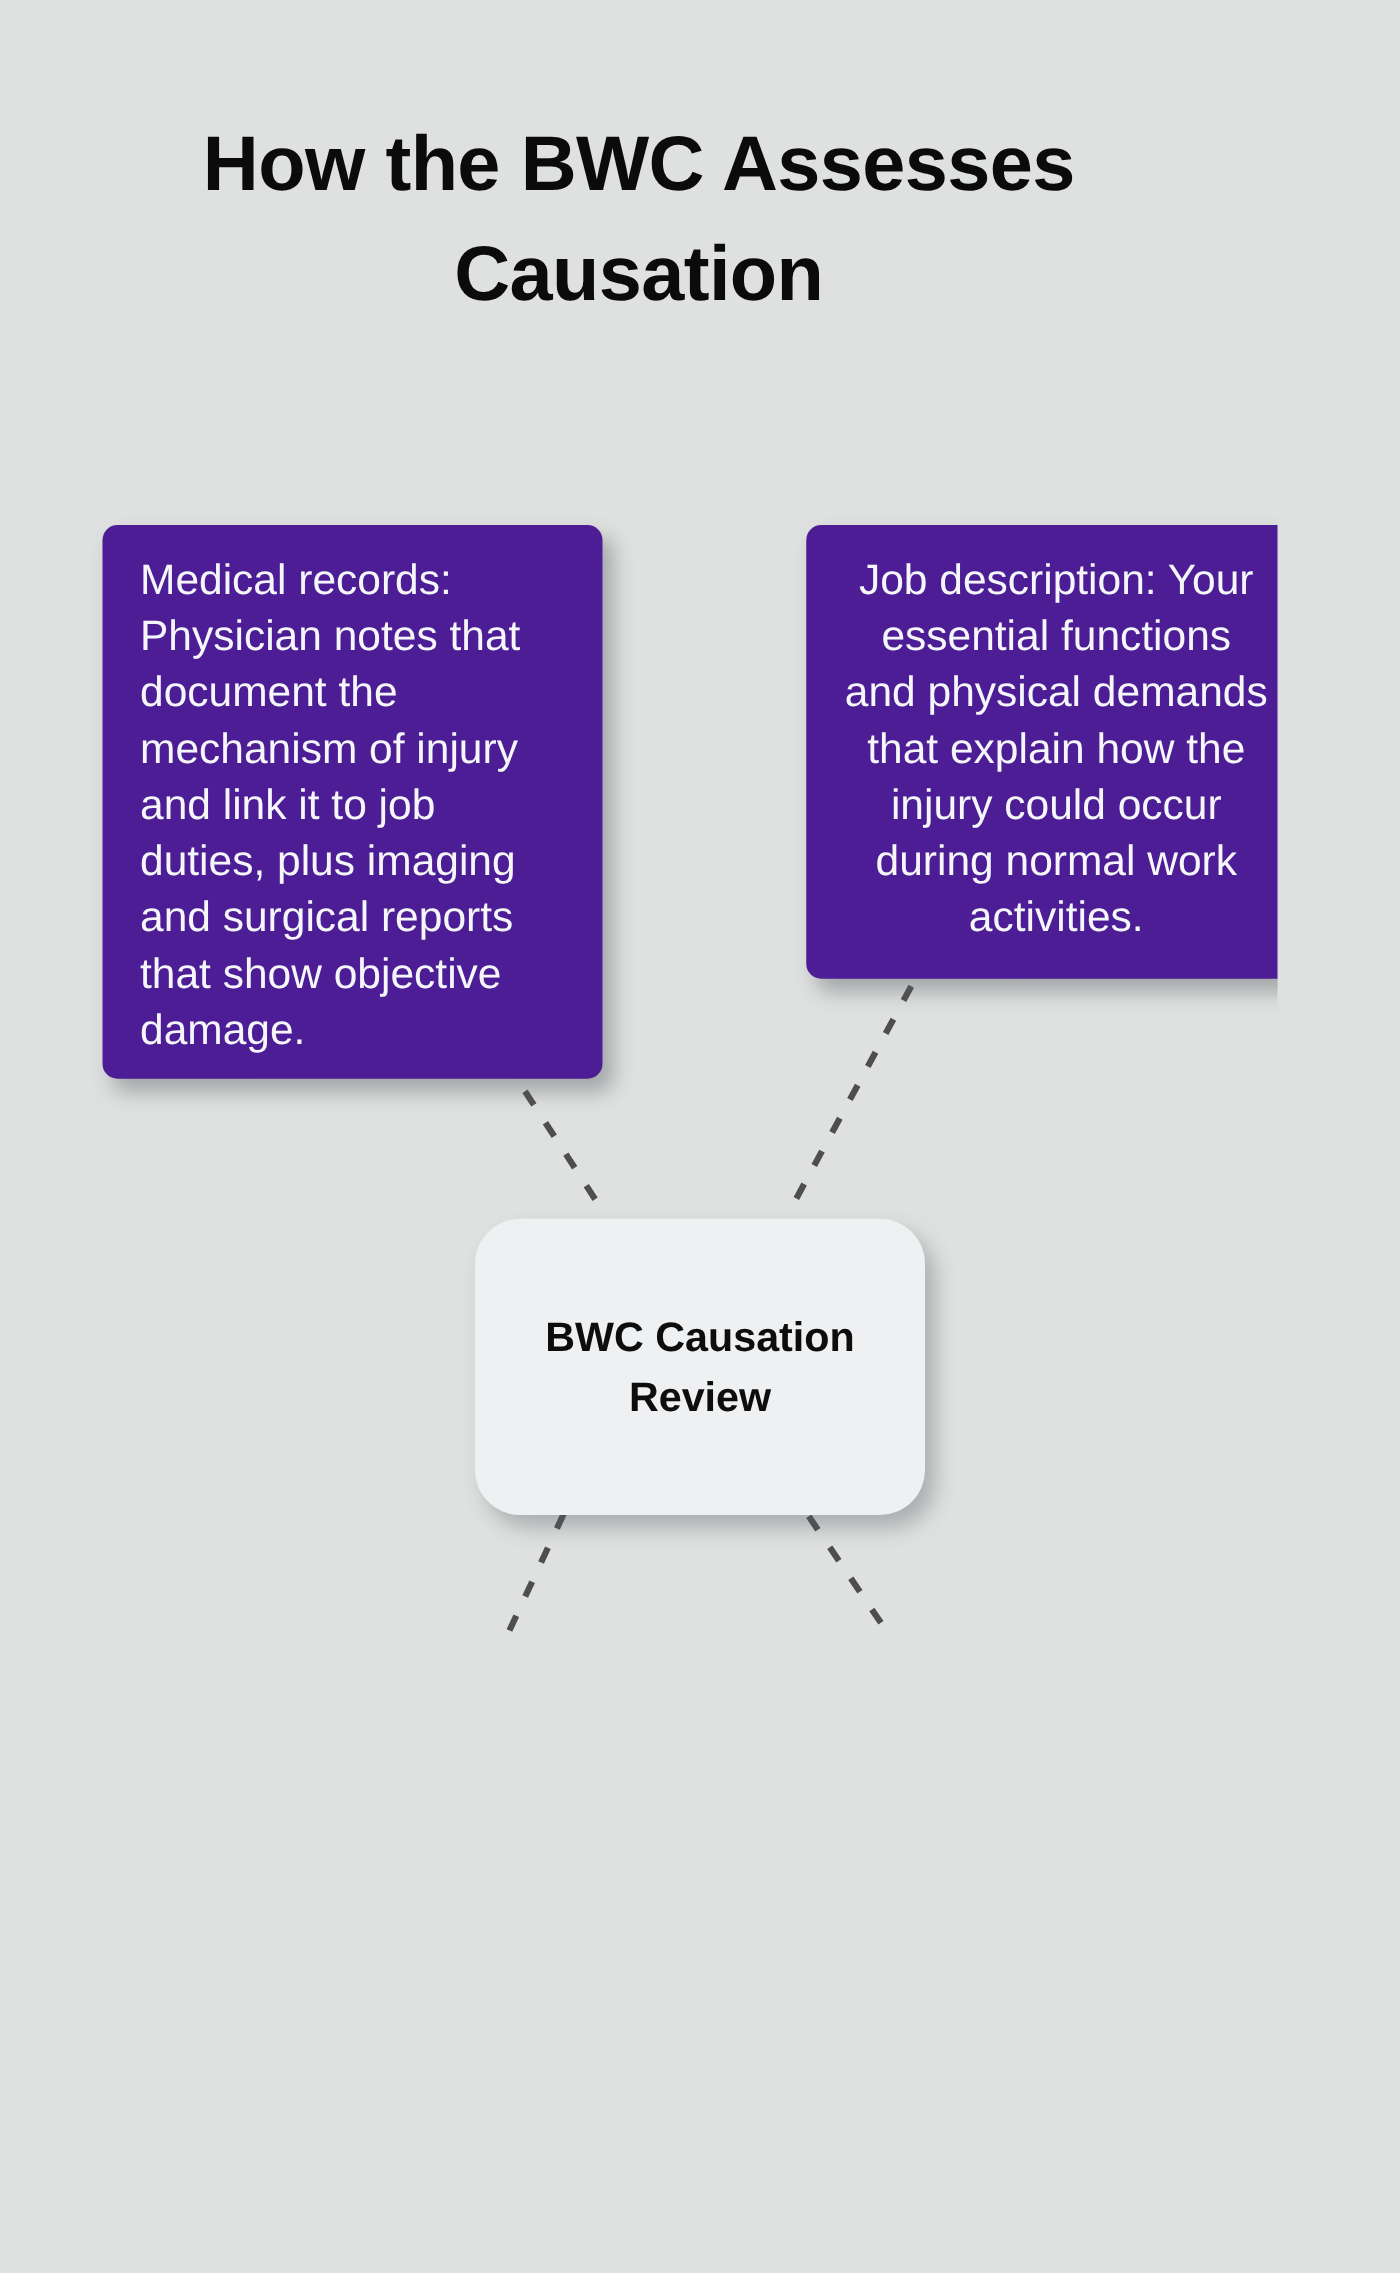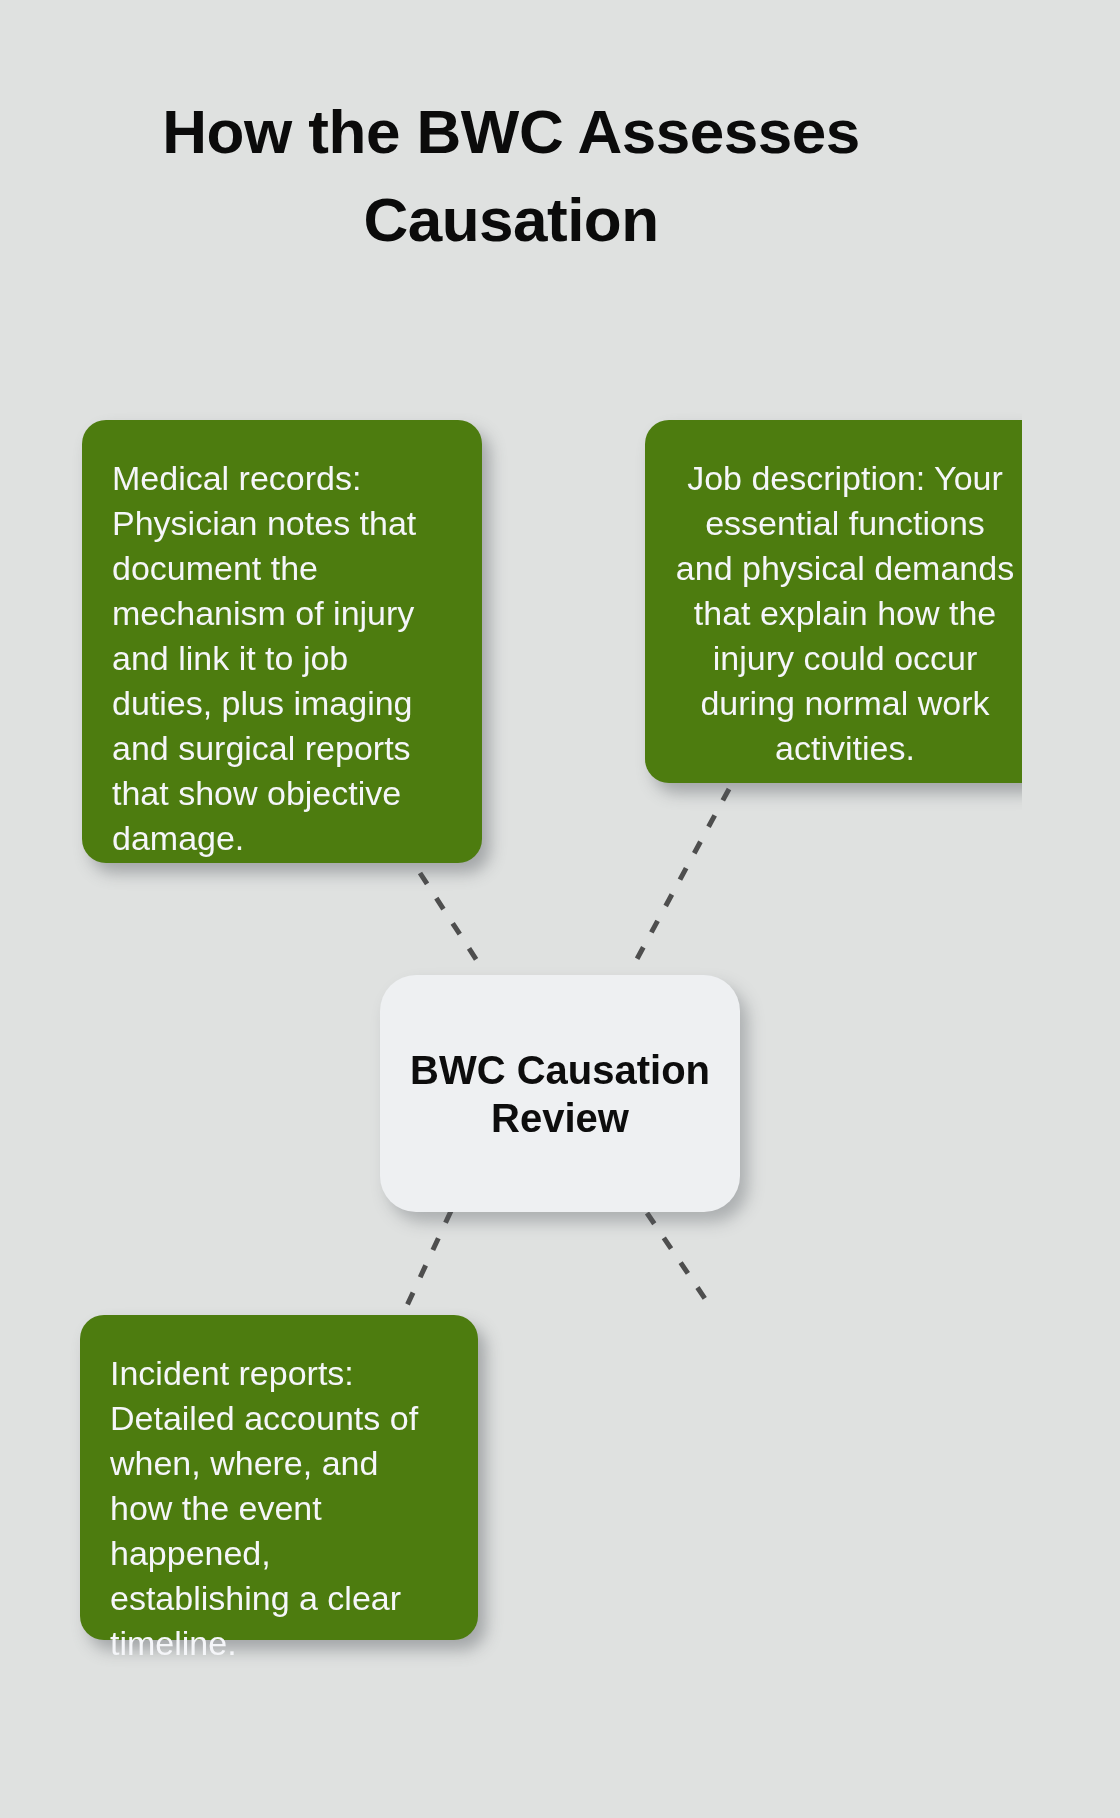--- a/index.html
+++ b/index.html
@@ -39,23 +39,23 @@
   }
   .connectors line {
     stroke: #4e4e4e;
     stroke-width: 5;
     stroke-dasharray: 13 17;
   }
   .node {
     position: absolute;
     z-index: 1;
     box-sizing: border-box;
-    background: #4d7c0f;
-    border-radius: 24px;
-    padding: 36px 30px;
+    background: #4c1d95;
+    border-radius: 12px;
+    padding: 22px 30px;
     box-shadow: 8px 10px 16px rgba(90, 95, 100, 0.45);
   }
   .node p {
     margin: 0;
     color: #f5f6f9;
     font-size: 34px;
     line-height: 45px;
     font-weight: 400;
   }
   .node-medical   { left: 82px;  top: 420px; width: 400px; height: 443px; }
@@ -74,21 +74,21 @@
     border-radius: 36px;
     box-shadow: 8px 10px 16px rgba(90, 95, 100, 0.38);
     display: flex;
     align-items: center;
     justify-content: center;
     text-align: center;
   }
   .center-node span {
     display: block;
     width: 320px;
-    font-size: 40px;
+    font-size: 33px;
     line-height: 48px;
     font-weight: 700;
     color: #0d0d0d;
   }
 </style>
 </head>
 <body>
 
 <div class="canvas">
 
@@ -106,18 +106,15 @@
   </div>
 
   <div class="node node-job">
     <p>Job description: Your essential functions and physical demands that explain how the injury could occur during normal work activities.</p>
   </div>
 
   <div class="center-node">
     <span>BWC Causation Review</span>
   </div>
 
-  <div class="node node-incident">
-    <p>Incident reports: Detailed accounts of when, where, and how the event happened, establishing a clear timeline.</p>
-  </div>
 
 
 </div>
 
 </body></html>

